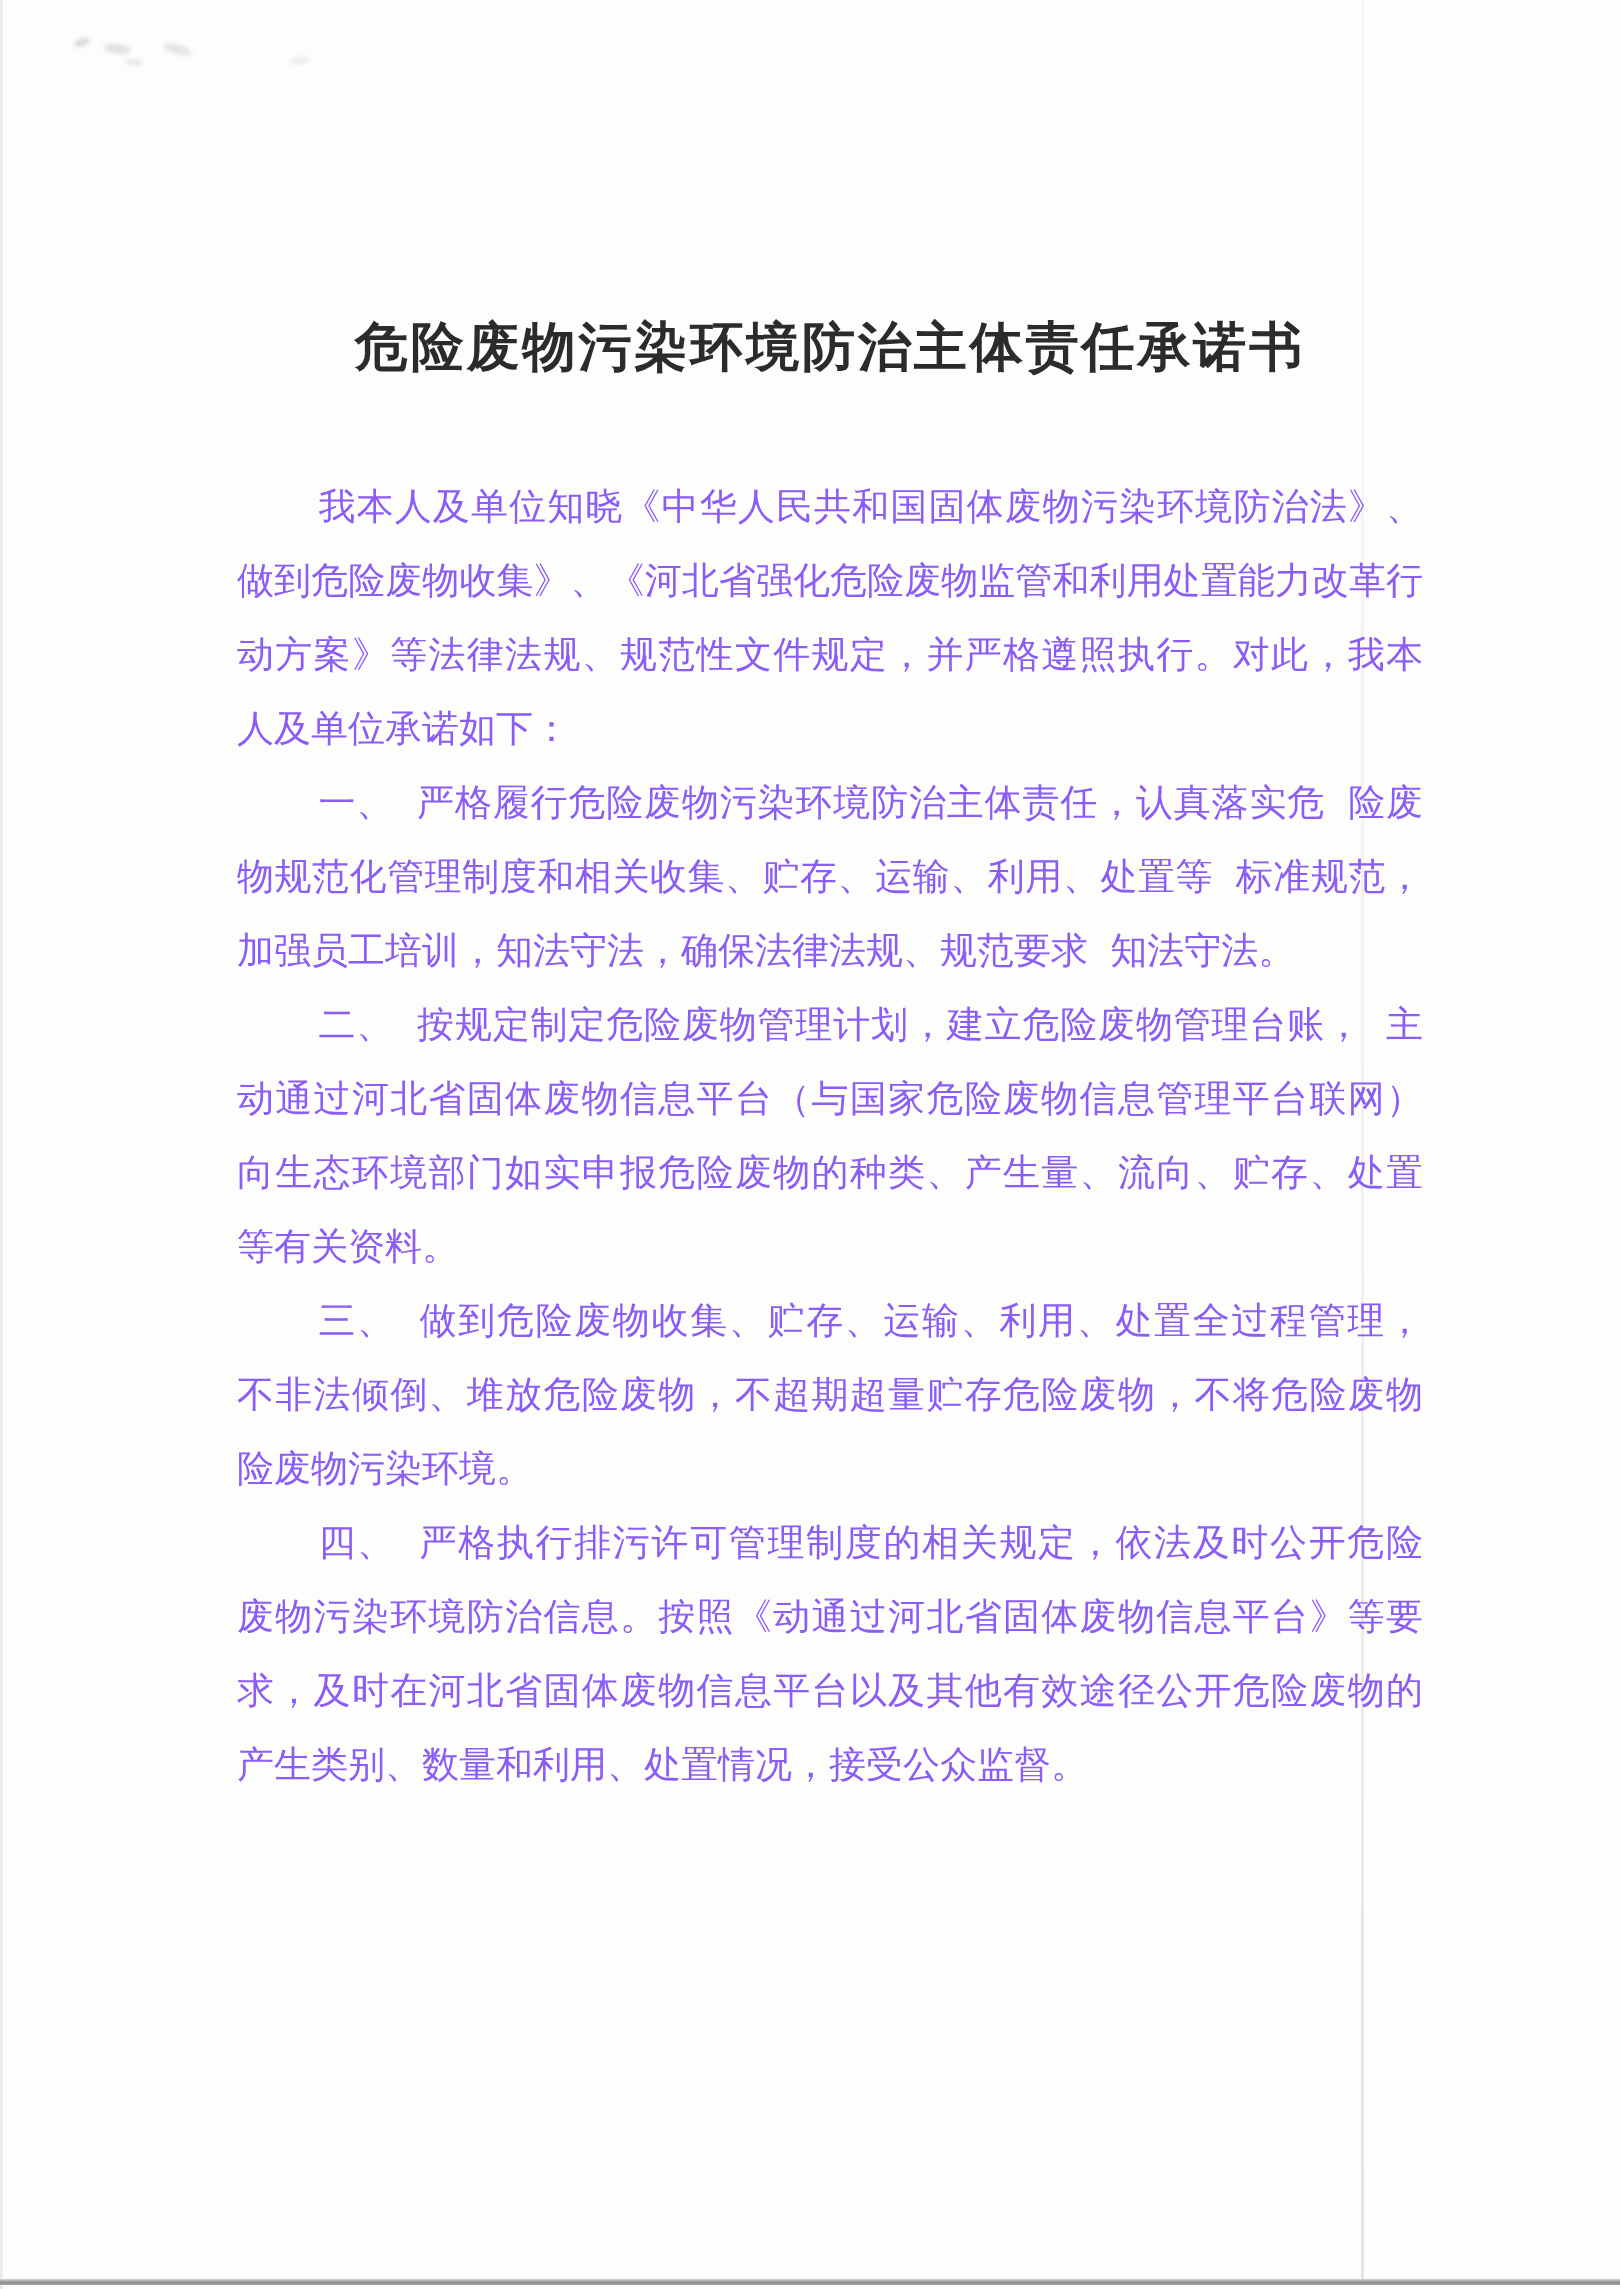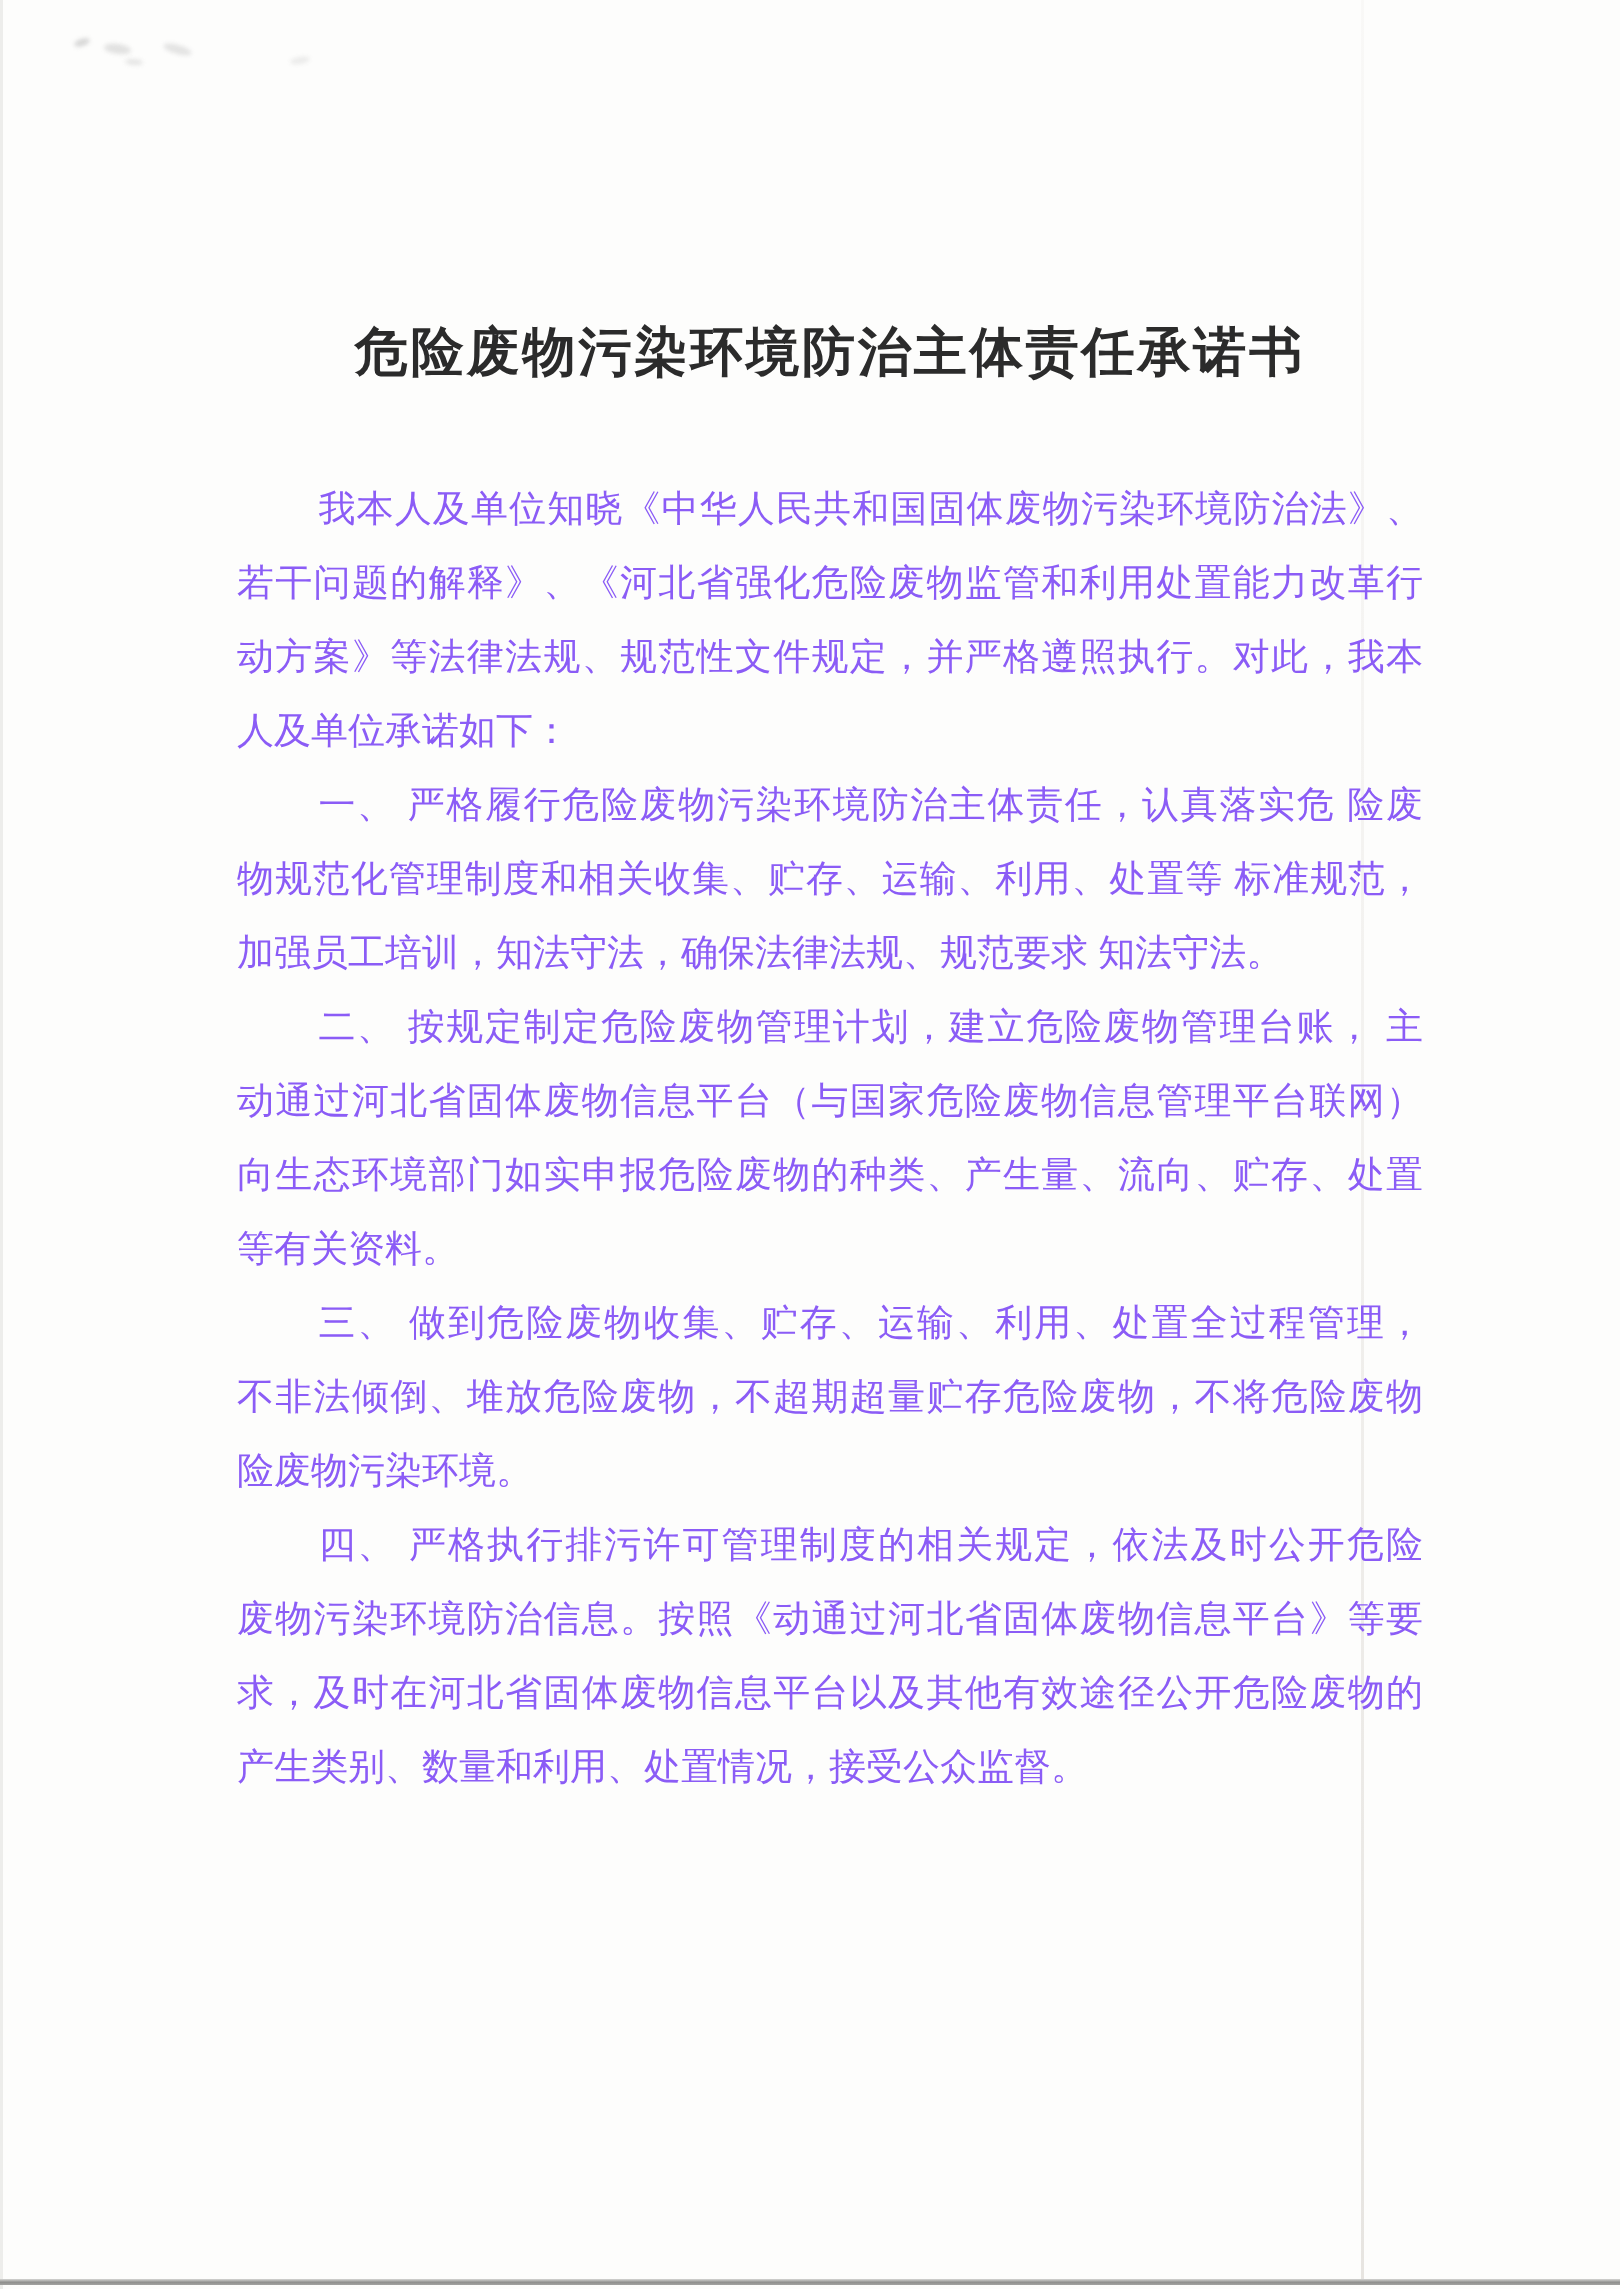--- a/index.html
+++ b/index.html
@@ -6,21 +6,21 @@
     margin: 0;
     padding: 0;
     background: #ffffff;
   }
   .page {
     position: relative;
     width: 1620px;
     height: 2290px;
     background: #fdfdfc;
     overflow: hidden;
-    font-family: Liberation Sans, sans-serif;
+    font-family: Liberation Mono, monospace;
   }
   
   .left-edge {
     position: absolute;
     left: 0; top: 0;
     width: 2.9px; height: 100%;
     background: #ededeb;
   }
   .bottom-edge {
     position: absolute;
@@ -95,21 +95,21 @@
   <div class="smudge s4"></div>
   <div class="smudge s5"></div>
   <div class="bottom-edge"></div>
 
   <div class="doc-title">危险废物污染环境防治主体责任承诺书</div>
 
   <div class="doc-body">
 
     <div>
       <div class="line ind j">我本人及单位知晓《中华人民共和国固体废物污染环境防治法》、</div>
-      <div class="line j">若干问题的解释》、《河北省强化危险废物监管和利用处置能力改革行</div>
+      <div class="line j">做到危险废物收集》、《河北省强化危险废物监管和利用处置能力改革行</div>
       <div class="line j">动方案》等法律法规、规范性文件规定，并严格遵照执行。对此，我本</div>
       <div class="line">人及单位承诺如下：</div>
     </div>
 
     <div>
       <div class="line ind j">一、 严格履行危险废物污染环境防治主体责任，认真落实危 险废</div>
       <div class="line j">物规范化管理制度和相关收集、贮存、运输、利用、处置等 标准规范，</div>
       <div class="line">加强员工培训，知法守法，确保法律法规、规范要求 知法守法。</div>
     </div>
 

